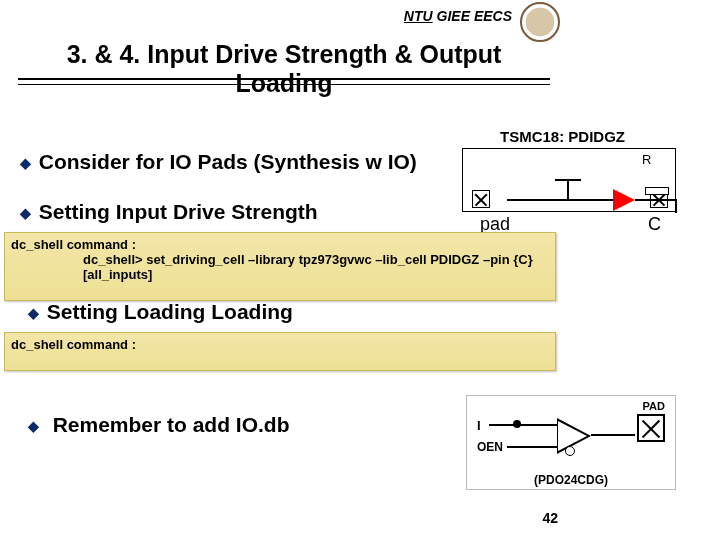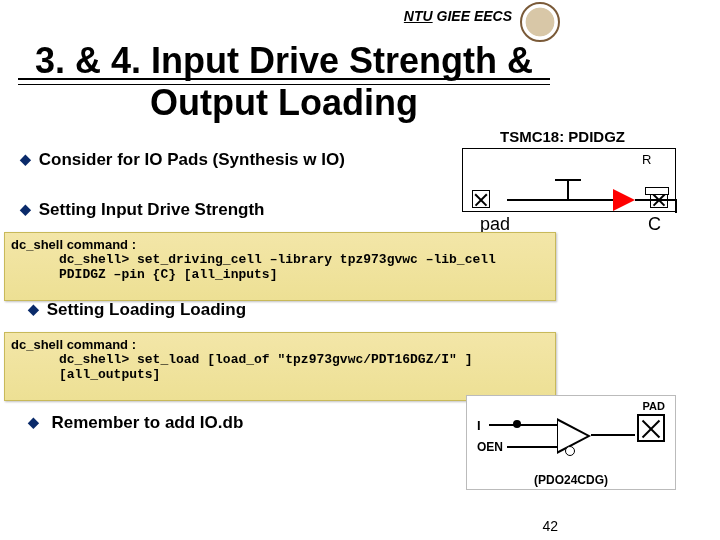--- a/index.html
+++ b/index.html
@@ -37,37 +37,37 @@
     border: 2px solid #7a5a38;
     border-radius: 50%;
     box-sizing: border-box;
     background: radial-gradient(circle at 50% 50%, #d8c7a7 0 55%, #fff 58% 100%);
   }
   .title {
     position: absolute;
     top: 40px;
     left: 30px;
     right: 30px;
-    font-size: 36px;
+    font-size: 25px;
     font-weight: bold;
     text-align: center;
     padding-bottom: 18px;
   }
   .title-underline {
     position: absolute;
     top: 78px;
     left: 18px;
     right: 18px;
     height: 4px;
     border-top: 2px solid #000;
     border-bottom: 1px solid #000;
   }
   .bullet {
     position: absolute;
-    font-size: 17px;
+    font-size: 21px;
     font-weight: bold;
   }
   .bullet::before {
     content: "◆";
     color: #0a2a6a;
     margin-right: 8px;
     font-size: 14px;
     position: relative;
     top: -1px;
   }
@@ -81,21 +81,21 @@
     left: 4px;
     right: 12px;
     background: linear-gradient(#f3e6a8, #ede094);
     border: 1px solid #c8b95a;
     box-shadow: 1px 1px 2px rgba(0,0,0,.25);
     font-size: 13px;
     padding: 4px 6px 18px 6px;
     box-sizing: border-box;
   }
   .code-box .hdr { font-weight: bold; }
-  .code-box .cmd { margin-left: 48px; font-weight: bold; font-family: Liberation Mono, monospace; }
+  .code-box .cmd { margin-left: 72px; font-weight: bold; }
   .cb1 { top: 232px; }
   .cb2 { top: 332px; }
   .diagram-top {
     position: absolute;
     top: 128px;
     left: 446px;
     width: 246px;
     height: 96px;
     text-align: center;
   }
@@ -225,22 +225,23 @@
     border-radius:50%;
     background:#fff;
     z-index:3;
   }
   .db-w1 { position:absolute; top:28px; left:22px; width:68px; height:2px; background:#000; }
   .db-w2 { position:absolute; top:50px; left:40px; width:60px; height:2px; background:#000; }
   .db-w3 { position:absolute; top:38px; left:124px; width:44px; height:2px; background:#000; }
   .db-dot{ position:absolute; top:24px; left:46px; width:8px; height:8px; border-radius:50%; background:#000; }
   .page-num {
     position: absolute;
-    bottom: 6px; right: 10px;
+    bottom: 14px; right: 10px;
     font-size: 14px;
+    font-weight: bold;
   }
 </style>
 </head>
 <body>
 
 <div class="slide">
 
   <div class="header-line">
     <span class="ntu">NTU</span>
     <span>GIEE EECS</span>
@@ -274,21 +275,20 @@
 
   <div class="code-box cb1">
     <div class="hdr">dc_shell command :</div>
     <div class="cmd">dc_shell&gt; set_driving_cell –library tpz973gvwc –lib_cell PDIDGZ –pin {C} [all_inputs]</div>
   </div>
 
   <div class="bullet b3">Setting Loading Loading</div>
 
   <div class="code-box cb2">
     <div class="hdr">dc_shell command :</div>
-    <div class="cmd">dc_shell&gt; set_load [load_of "tpz973gvwc/PDT16DGZ/I" ] [all_outputs]</div>
   </div>
 
   <div class="bullet b4">
     <span>Remember to add IO.db</span>
   </div>
 
   <div class="diagram-bottom">
     <div class="db-label-pad">PAD</div>
     <div class="db-pad-box"></div>
     <div class="db-label-i">I</div>

